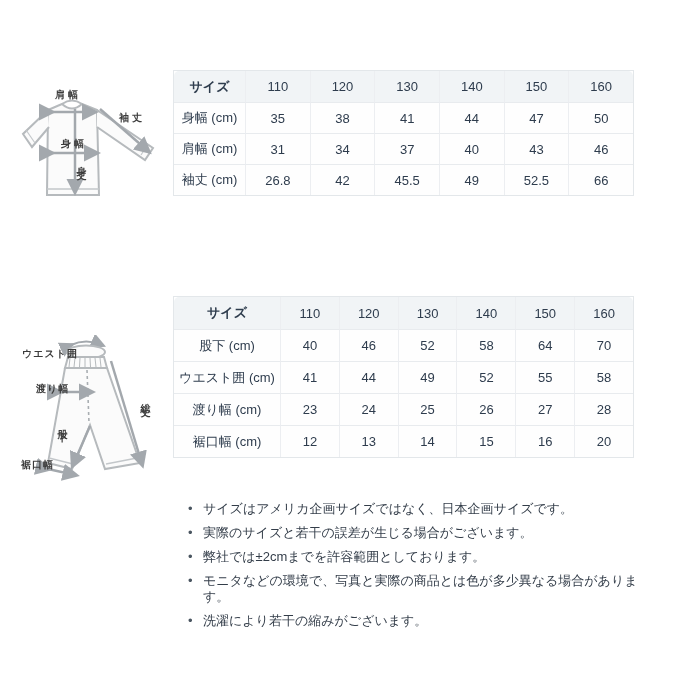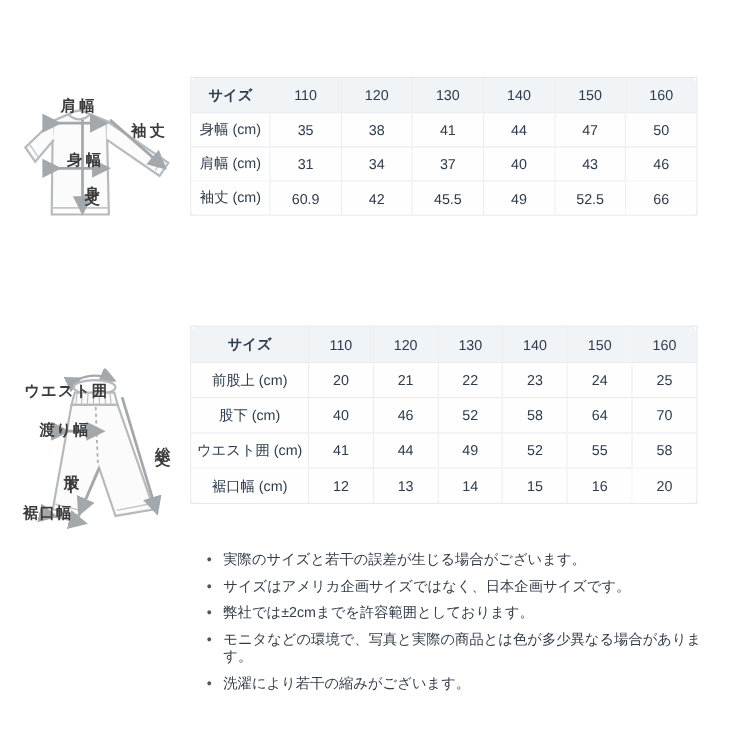--- a/index.html
+++ b/index.html
@@ -28,21 +28,21 @@
   table.size-table tbody tr:last-child td:first-child { border-bottom-left-radius:5px; }
   table.size-table tbody tr:last-child td:last-child { border-bottom-right-radius:5px; }
   .tops-wrap col.label-col { width:71px; }
   .bottoms-wrap col.label-col { width:106px; }
 
   
   .diagram { position:absolute; }
   .shirt-svg { left:18px; top:85px; }
   .pants-svg { left:15px; top:335px; }
   .diagram-label {
-    position:absolute; font-size:14px; font-weight:bold; color:#3b3b3b;
+    position:absolute; font-size:10px; font-weight:bold; color:#3b3b3b;
     letter-spacing:3px; line-height:1.1; white-space:nowrap;
   }
   .diagram-label.vertical { writing-mode:vertical-rl; letter-spacing:4px; }
 
   
   .notes { position:absolute; left:188px; top:501px; width:460px; list-style:none; }
   .notes li {
     font-size:13px; color:#333d49; line-height:16px; margin-bottom:8px;
     padding-left:15px; position:relative;
   }
@@ -121,21 +121,21 @@
             <td>肩幅 (cm)</td>
             <td>31</td>
             <td>34</td>
             <td>37</td>
             <td>40</td>
             <td>43</td>
             <td>46</td>
           </tr>
           <tr>
             <td>袖丈 (cm)</td>
-            <td>60.9</td>
+            <td>26.8</td>
             <td>42</td>
             <td>45.5</td>
             <td>49</td>
             <td>52.5</td>
             <td>66</td>
           </tr>
         </tbody>
       </table>
   </div>
 
@@ -199,60 +199,60 @@
             <th>110</th>
             <th>120</th>
             <th>130</th>
             <th>140</th>
             <th>150</th>
             <th>160</th>
           </tr>
         </thead>
         <tbody>
           <tr>
-            <td>前股上 (cm)</td>
-            <td>20</td>
-            <td>21</td>
-            <td>22</td>
-            <td>23</td>
-            <td>24</td>
-            <td>25</td>
-          </tr>
-          <tr>
             <td>股下 (cm)</td>
             <td>40</td>
             <td>46</td>
             <td>52</td>
             <td>58</td>
             <td>64</td>
             <td>70</td>
           </tr>
           <tr>
             <td>ウエスト囲 (cm)</td>
             <td>41</td>
             <td>44</td>
             <td>49</td>
             <td>52</td>
             <td>55</td>
             <td>58</td>
           </tr>
           <tr>
+            <td>渡り幅 (cm)</td>
+            <td>23</td>
+            <td>24</td>
+            <td>25</td>
+            <td>26</td>
+            <td>27</td>
+            <td>28</td>
+          </tr>
+          <tr>
             <td>裾口幅 (cm)</td>
             <td>12</td>
             <td>13</td>
             <td>14</td>
             <td>15</td>
             <td>16</td>
             <td>20</td>
           </tr>
         </tbody>
       </table>
   </div>
 
   <ul class="notes">
+      <li>サイズはアメリカ企画サイズではなく、日本企画サイズです。</li>
       <li>実際のサイズと若干の誤差が生じる場合がございます。</li>
-      <li>サイズはアメリカ企画サイズではなく、日本企画サイズです。</li>
       <li>弊社では±2cmまでを許容範囲としております。</li>
       <li>モニタなどの環境で、写真と実際の商品とは色が多少異なる場合があります。</li>
       <li>洗濯により若干の縮みがございます。</li>
     </ul>
 
 </div>
 
 </body></html>

